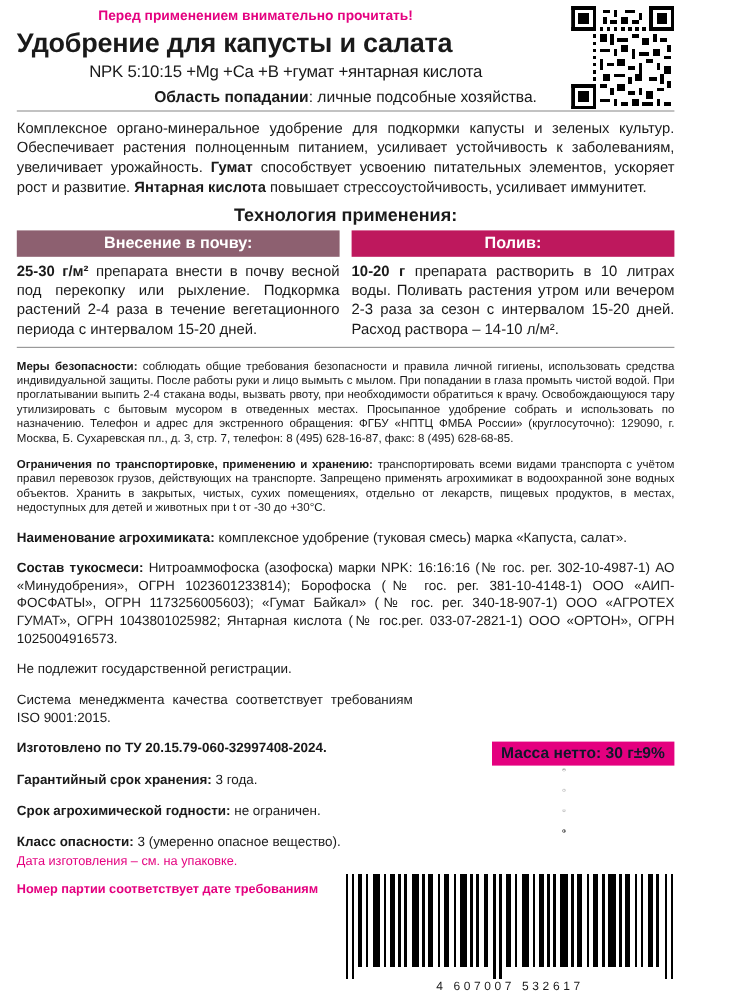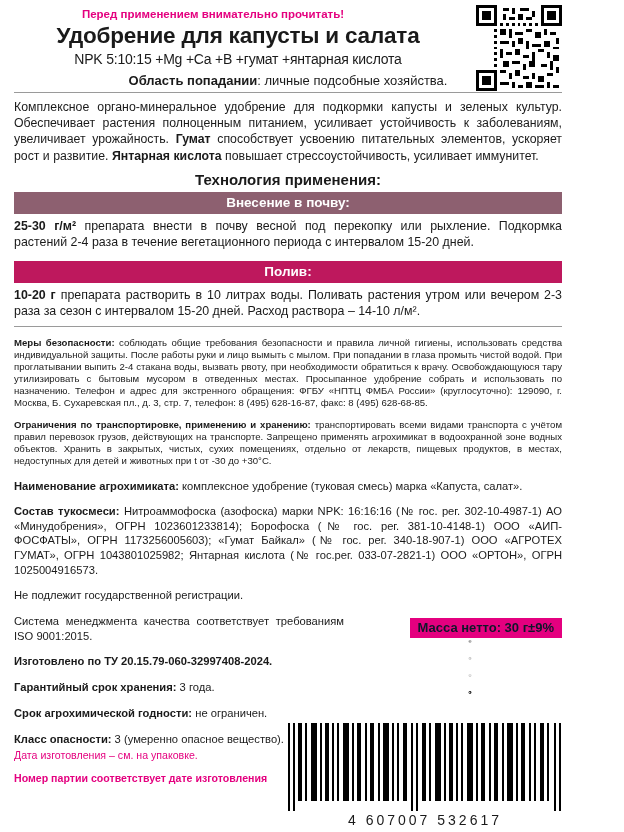--- a/index.html
+++ b/index.html
@@ -33,21 +33,20 @@
     position: absolute;
     top: 5px;
     right: 14px;
     width: 86px;
     height: 86px;
   }
   .title-block { padding-right: 100px; }
   h1.title {
     font-size: 22.5px;
     font-weight: bold;
-    text-align: center;
     margin: 0 0 2px 0;
     letter-spacing: -0.2px;
   }
   .npk {
     text-align: center;
     font-size: 14px;
     margin: 0 0 6px 0;
     letter-spacing: -0.2px;
   }
   .scope {
@@ -76,21 +75,20 @@
     font-weight: bold;
     font-size: 15px;
     margin: 1px 0 4px 0;
   }
 
   
   .cols {
     display: flex;
     gap: 10px;
     margin-bottom: 7px;
-    flex-direction: column;
   }
   .col { flex: 1 1 0; }
   .col-head {
     color: #ffffff;
     text-align: center;
     font-weight: bold;
     font-size: 13.5px;
     padding: 3px 0 4px 0;
     margin-bottom: 5px;
   }
@@ -172,21 +170,21 @@
     width: 278px;
     text-align: center;
   }
   .barcode {
     height: 88px;
     width: 100%;
     display: block;
   }
   .barcode-digits {
     font-family: "Liberation Sans", sans-serif;
-    font-size: 14px;
+    font-size: 10px;
     letter-spacing: 3px;
     margin-top: 1px;
   }
 </style>
 </head>
 <body>
 
 <div class="page">
 
   <svg class="qr" viewBox="0 0 29 29" shape-rendering="crispEdges">
@@ -320,21 +318,21 @@
   <div class="mass-badge">Масса нетто: 30 г±9%</div>
 
   <div class="lower">
     <p class="block">Не подлежит государственной регистрации.</p>
     <p class="block">Система менеджмента качества соответствует требованиям ISO 9001:2015.</p>
     <p class="block"><b>Изготовлено по ТУ </b><b>20.15.79-060-32997408-2024.</b></p>
     <p class="block"><b>Гарантийный срок хранения:</b><span> 3 года.</span></p>
     <p class="block"><b>Срок агрохимической годности:</b><span> не ограничен.</span></p>
     <p class="block"><b>Класс опасности:</b><span> 3 (умеренно опасное вещество).</span></p>
     <p class="pink">Дата изготовления – см. на упаковке.</p>
-    <p class="pink bold">Номер партии соответствует дате изготовления</p>
+    <p class="pink bold">Номер партии соответствует дате требованиям</p>
   </div>
 
   <div class="icons">
     <svg width="52" height="52" viewBox="0 0 52 52">
       <circle cx="26" cy="26" r="24" fill="#8c8c8c"></circle>
       <circle cx="26" cy="26" r="19" fill="#ffffff"></circle>
       <text x="26" y="32" text-anchor="middle" font-family="Liberation Sans, sans-serif" font-size="15" font-weight="bold" fill="#000">ISO</text>
     </svg>
     <svg width="52" height="52" viewBox="0 0 52 52">
       <circle cx="26" cy="26" r="24" fill="#c9c9c9"></circle>

